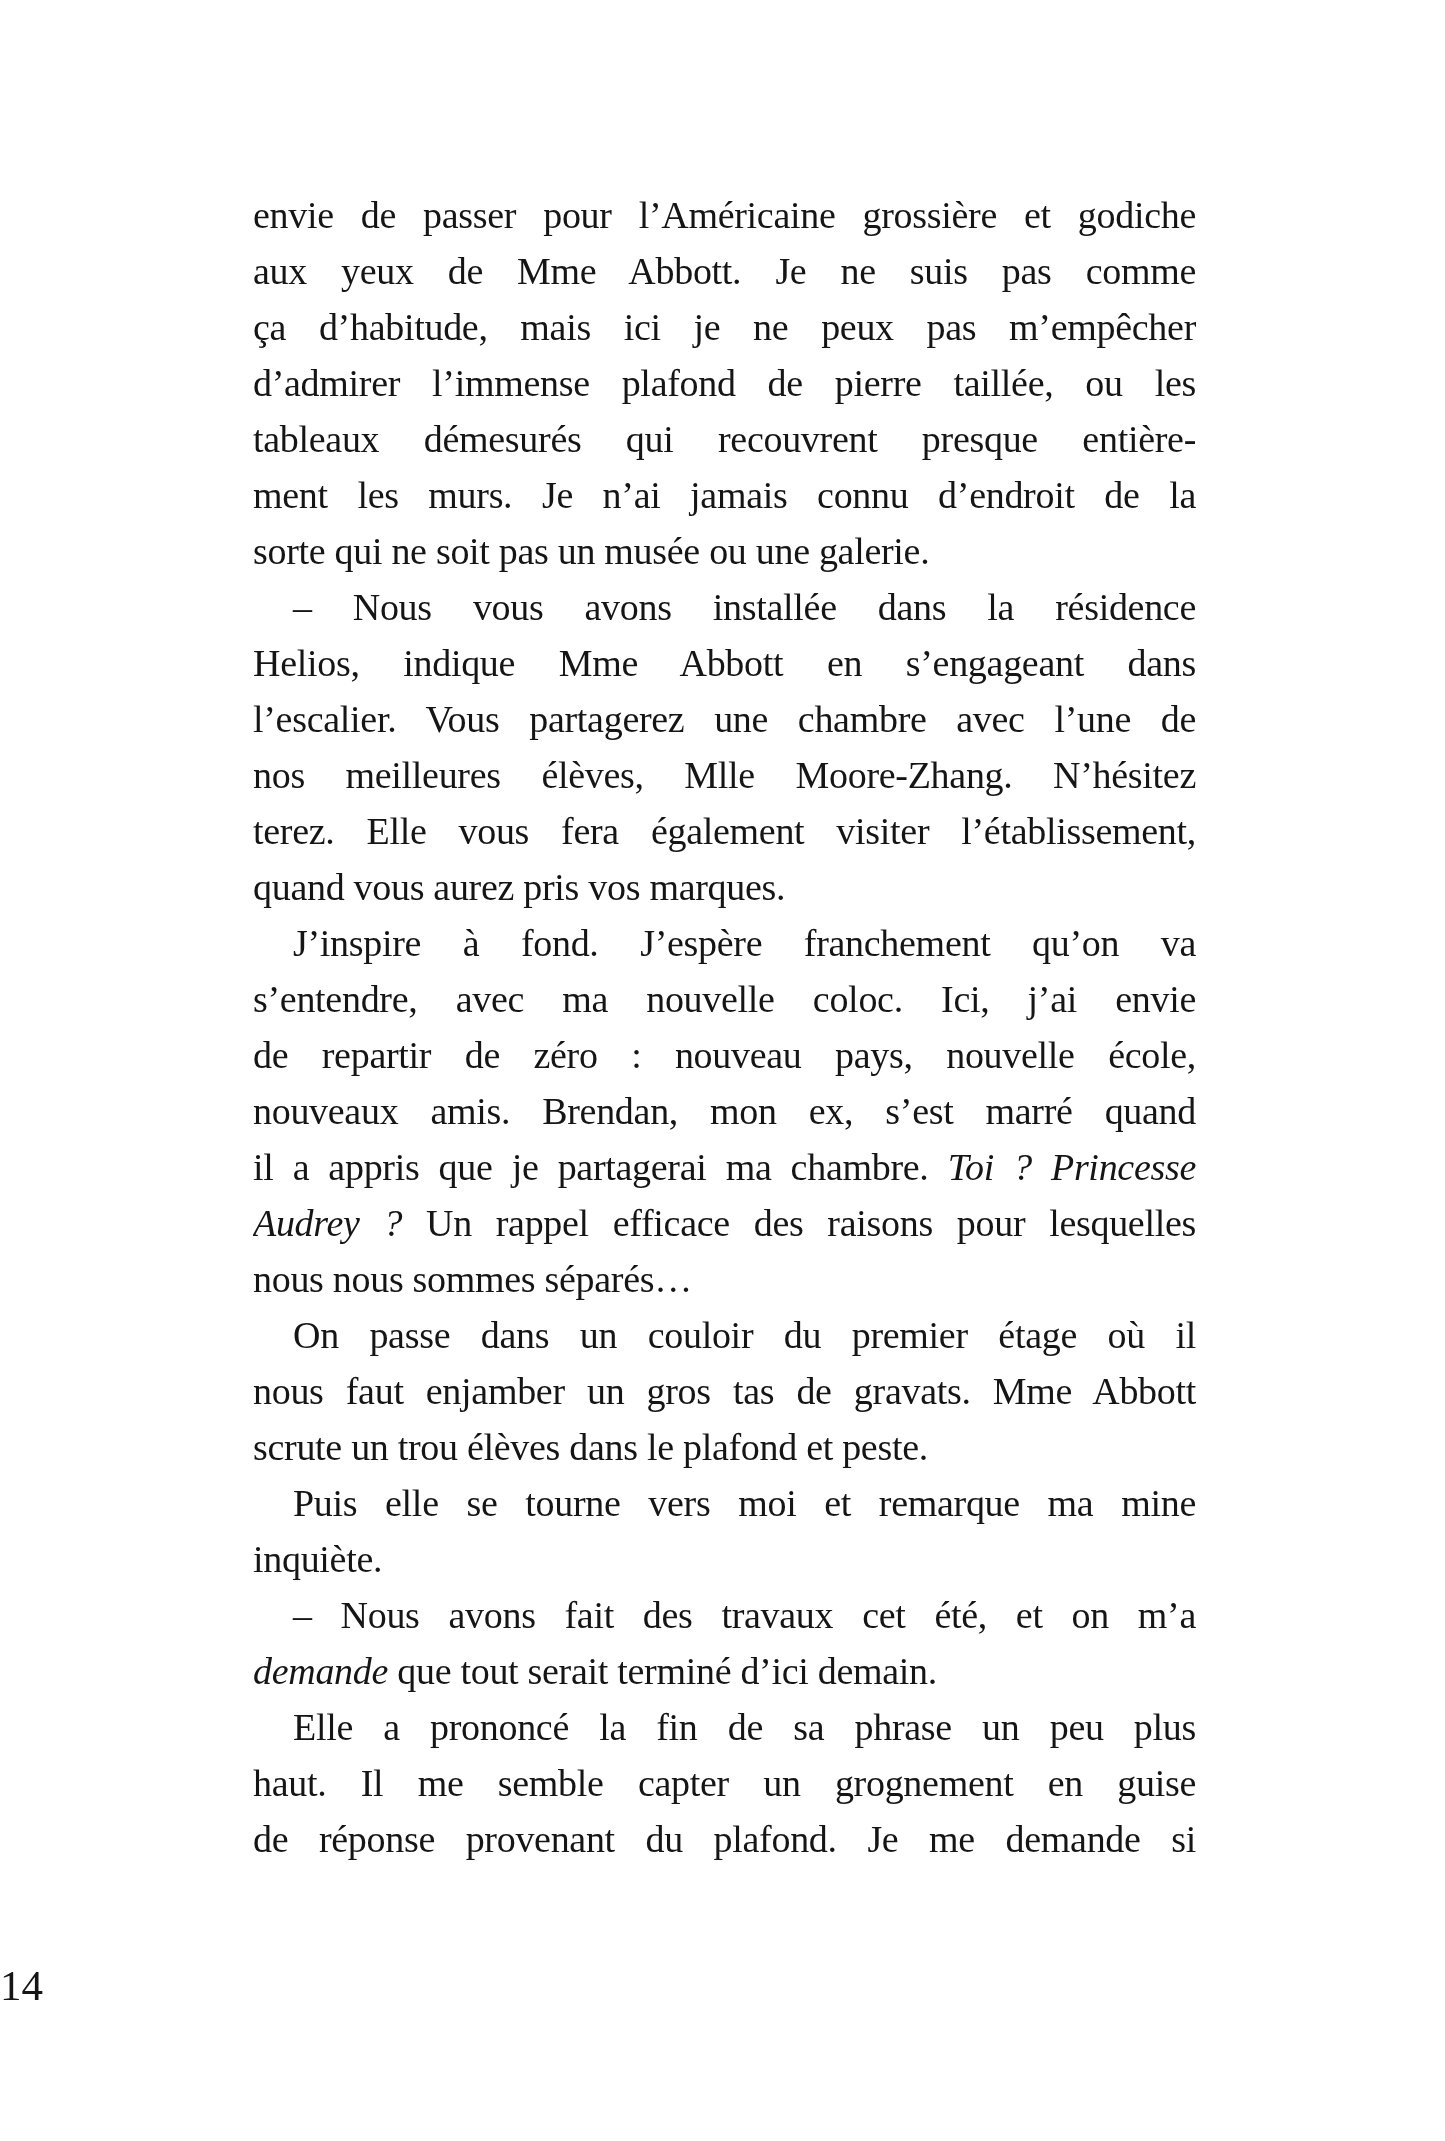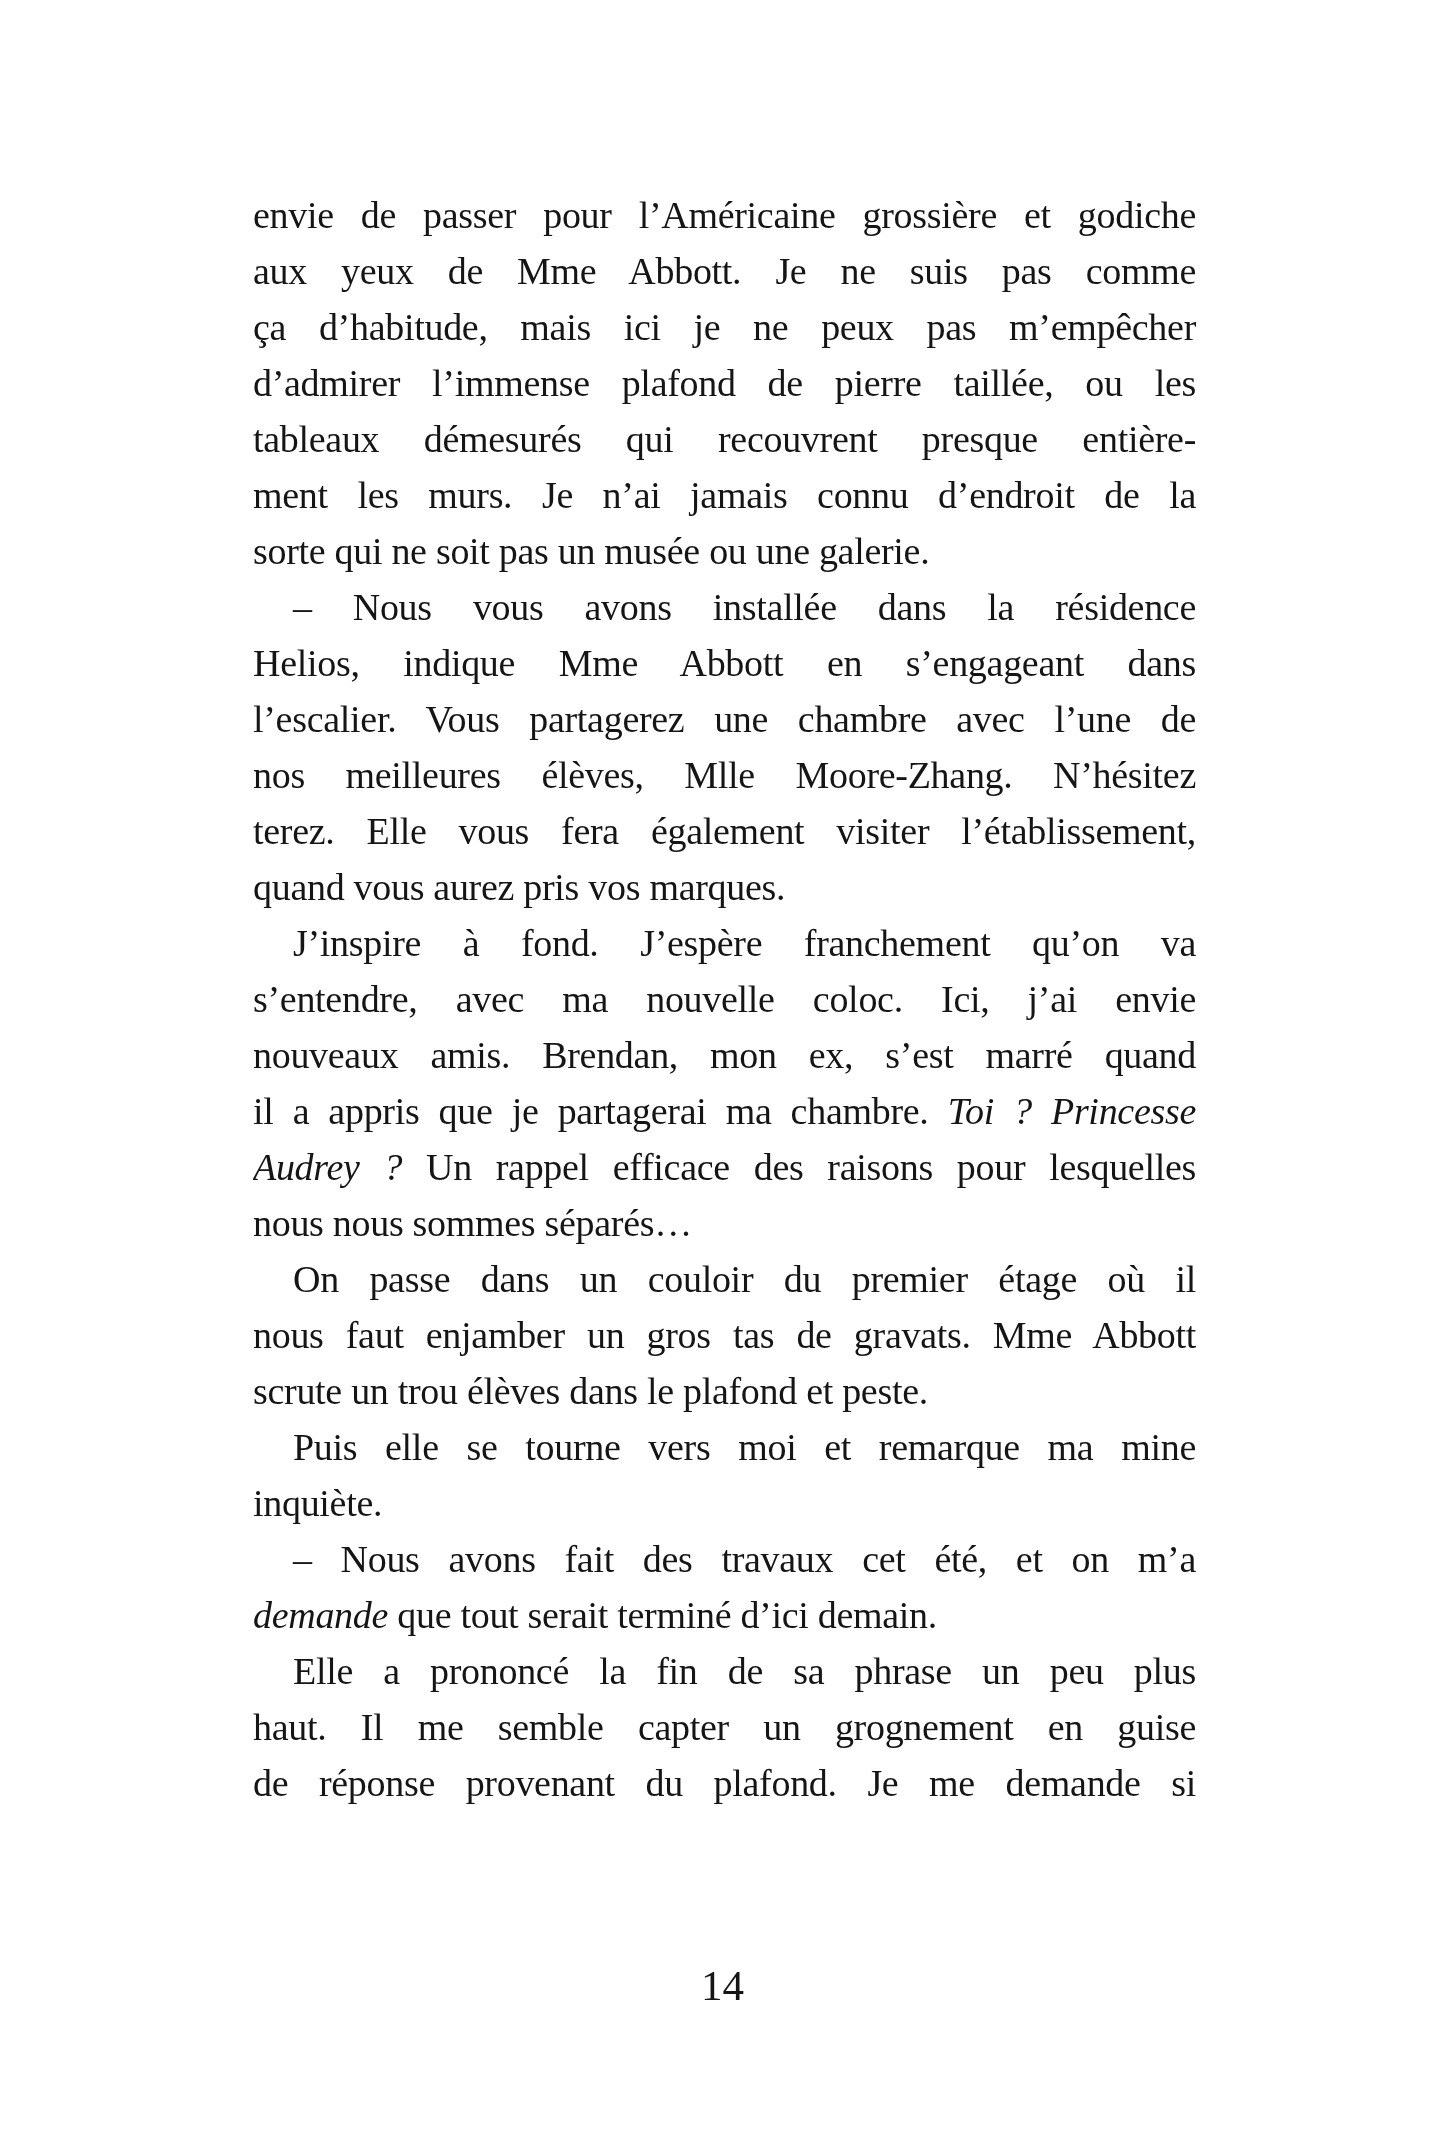--- a/index.html
+++ b/index.html
@@ -44,21 +44,20 @@
     text-indent: 40px;
   }
   .line em {
     font-style: italic;
   }
   .page-number {
     position: absolute;
     left: 0;
     right: 0;
     top: 1962px;
-    text-align: center;
     font-size: 43px;
     line-height: 48px;
     letter-spacing: 0;
   }
 </style>
 </head>
 <body>
 
 <div class="page">
   <div class="text-block">
@@ -70,20 +69,21 @@
       <div class="line"><span>ment les murs. Je n’ai jamais connu d’endroit de la</span></div>
       <div class="line endpara"><span>sorte qui ne soit pas un musée ou une galerie.</span></div>
       <div class="line indent"><span>– Nous vous avons installée dans la résidence</span></div>
       <div class="line"><span>Helios, indique Mme Abbott en s’engageant dans</span></div>
       <div class="line"><span>l’escalier. Vous partagerez une chambre avec l’une de</span></div>
       <div class="line"><span>nos meilleures élèves, Mlle Moore-Zhang. N’hésitez</span></div>
       <div class="line"><span>terez. Elle vous fera également visiter l’établissement,</span></div>
       <div class="line endpara"><span>quand vous aurez pris vos marques.</span></div>
       <div class="line indent"><span>J’inspire à fond. J’espère franchement qu’on va</span></div>
       <div class="line"><span>s’entendre, avec ma nouvelle coloc. Ici, j’ai envie</span></div>
+      <div class="line"><span>de repartir de zéro : nouveau pays, nouvelle école,</span></div>
       <div class="line"><span>nouveaux amis. Brendan, mon ex, s’est marré quand</span></div>
       <div class="line"><span>il a appris que je partagerai ma chambre. </span><em>Toi ? Princesse</em></div>
       <div class="line"><em>Audrey ?</em><span> Un rappel efficace des raisons pour lesquelles</span></div>
       <div class="line endpara"><span>nous nous sommes séparés…</span></div>
       <div class="line indent"><span>On passe dans un couloir du premier étage où il</span></div>
       <div class="line"><span>nous faut enjamber un gros tas de gravats. Mme Abbott</span></div>
       <div class="line endpara"><span>scrute un trou élèves dans le plafond et peste.</span></div>
       <div class="line indent"><span>Puis elle se tourne vers moi et remarque ma mine</span></div>
       <div class="line endpara"><span>inquiète.</span></div>
       <div class="line indent"><span>– Nous avons fait des travaux cet été, et on m’a</span></div>

